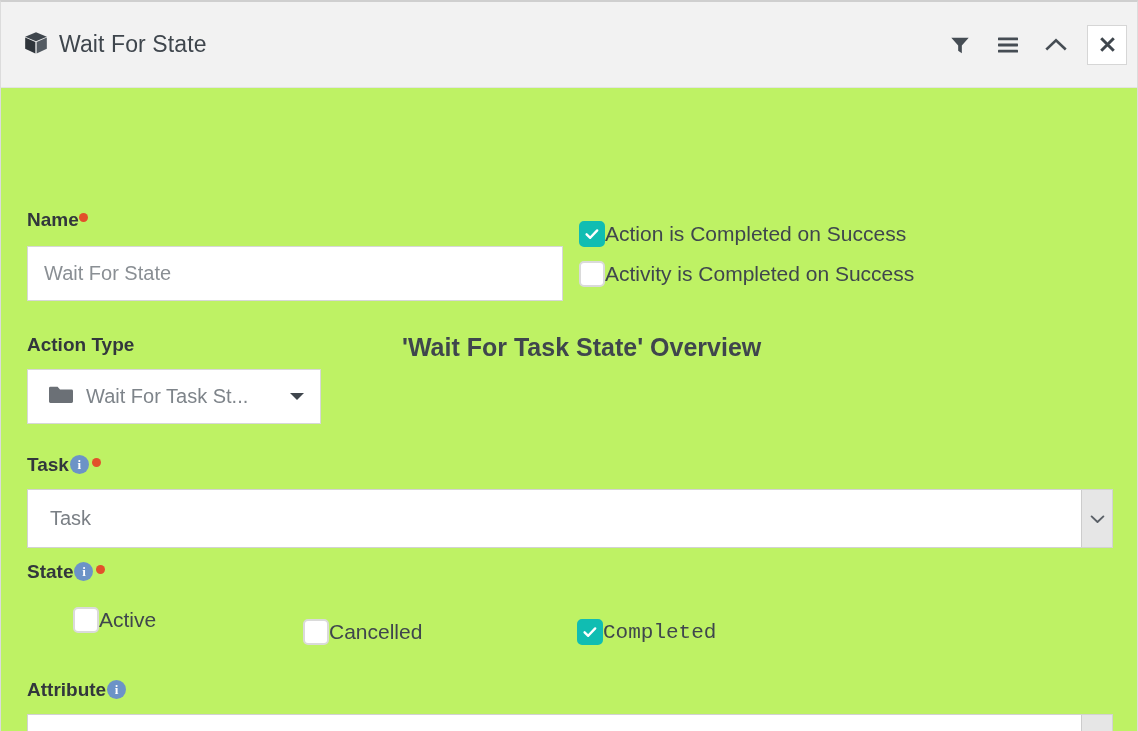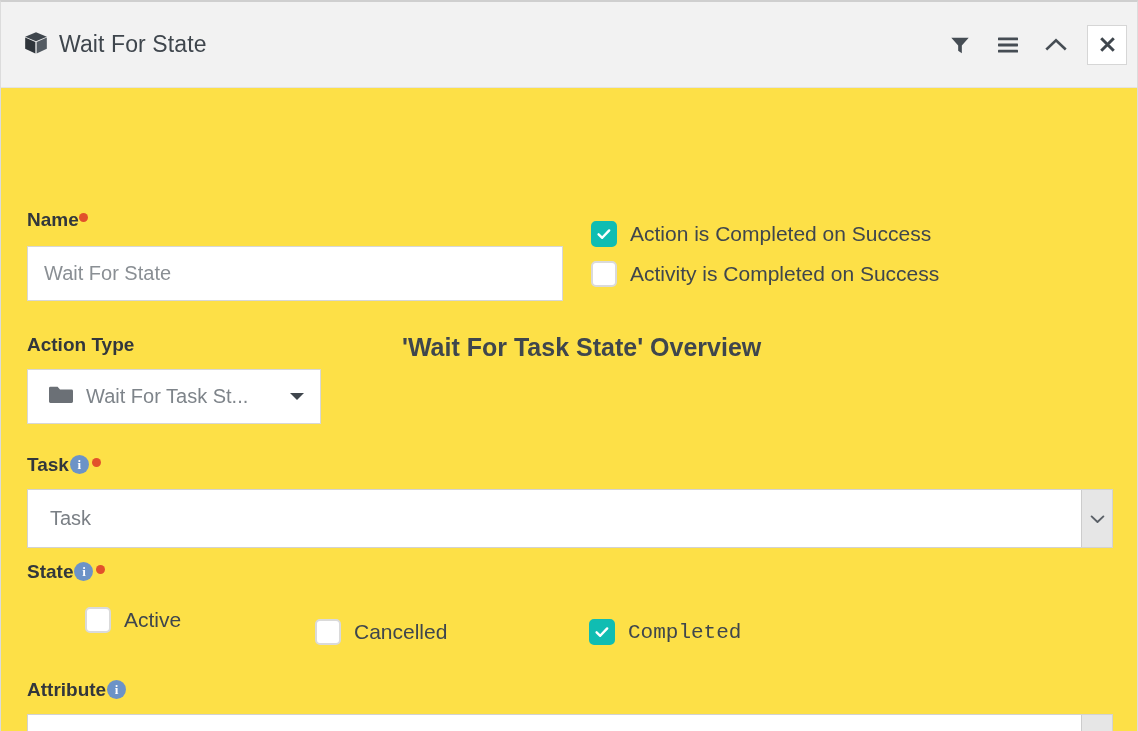--- a/index.html
+++ b/index.html
@@ -16,21 +16,21 @@
   }
 
   .window {
     position: relative;
     width: 1138px;
     height: 731px;
     box-sizing: border-box;
     border-top: 2px solid #cfcfcf;
     border-left: 1px solid #dcdcdc;
     border-right: 1px solid #dcdcdc;
-    background: #fde047;
+    background: #bef264;
   }
 
   
   .titlebar {
     position: relative;
     height: 86px;
     background: #f2f2f2;
     border-bottom: 1px solid #e3e3e3;
     display: flex;
     align-items: center;
@@ -174,22 +174,20 @@
     font-size: 20px;
     color: #7e848a;
     white-space: nowrap;
     flex: 1;
   }
 
   
   .cb-row {
     display: flex;
     align-items: center;
-    gap: 13px;
-    margin-left: 12px;
   }
   .cbox {
     width: 26px;
     height: 26px;
     border-radius: 5px;
     box-sizing: border-box;
     display: inline-flex;
     align-items: center;
     justify-content: center;
     cursor: pointer;

